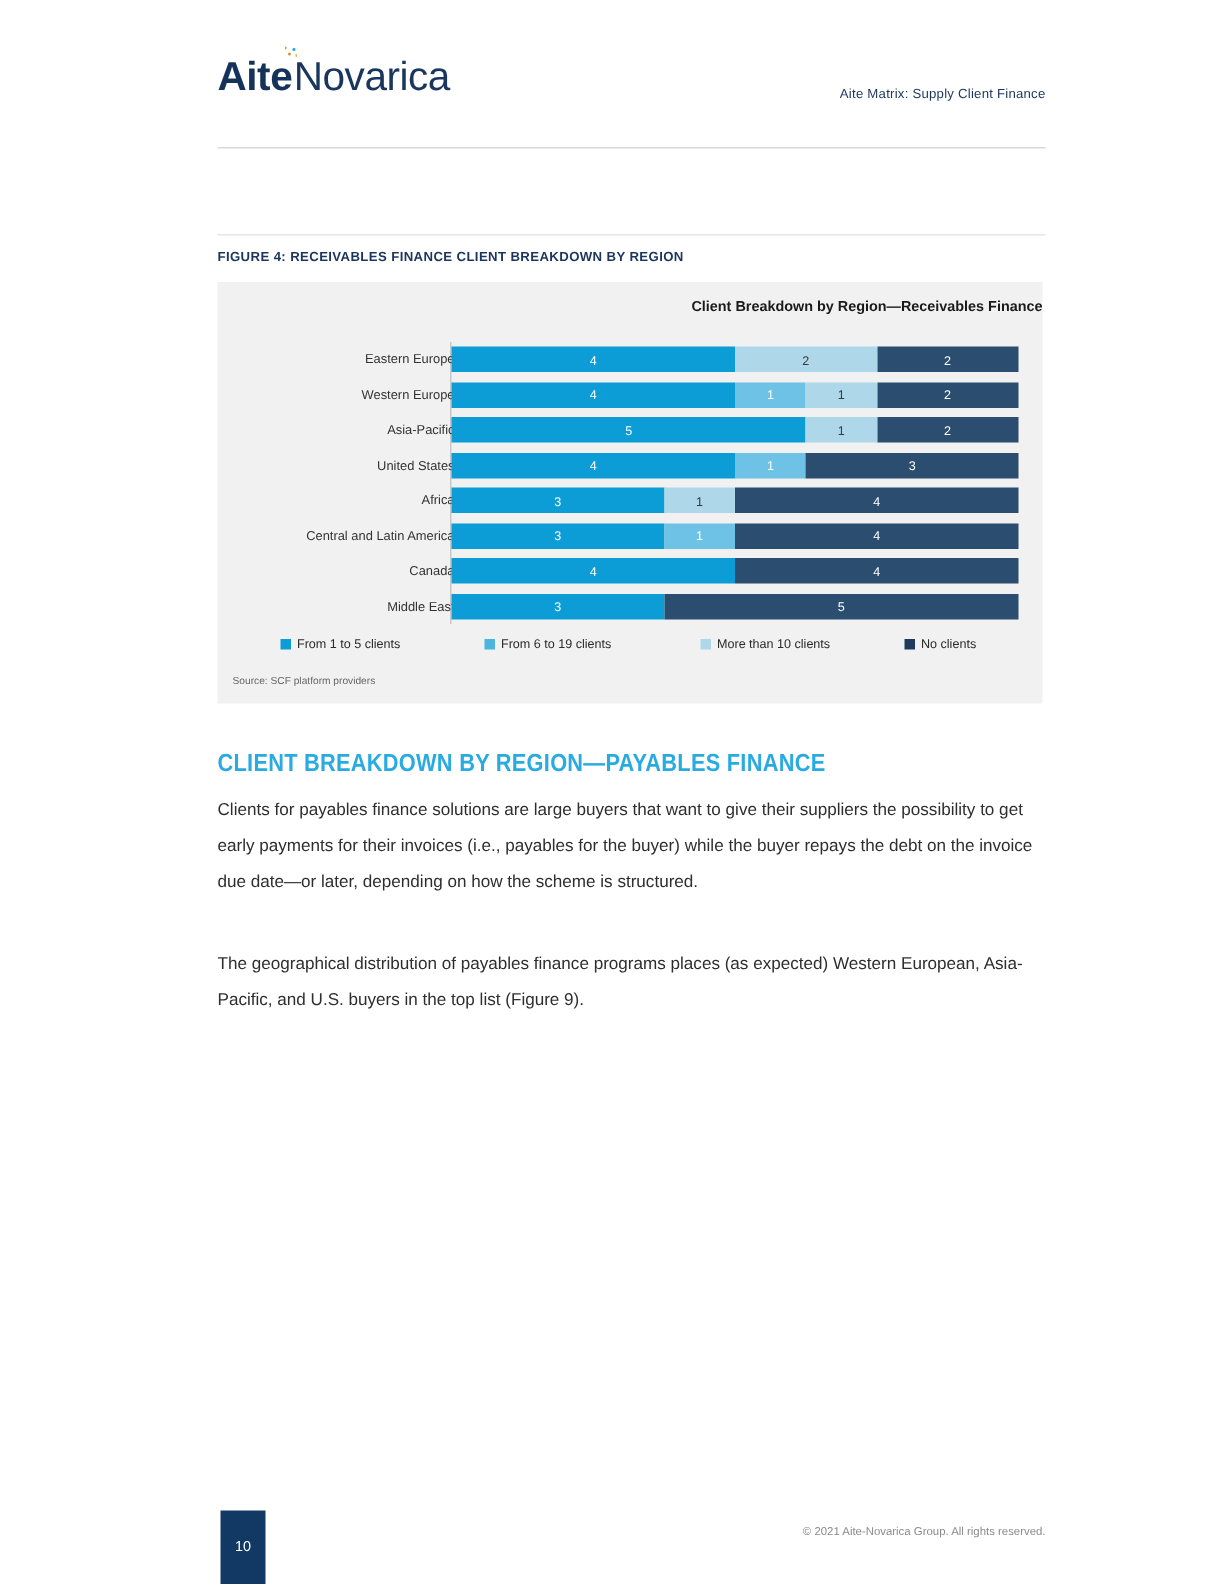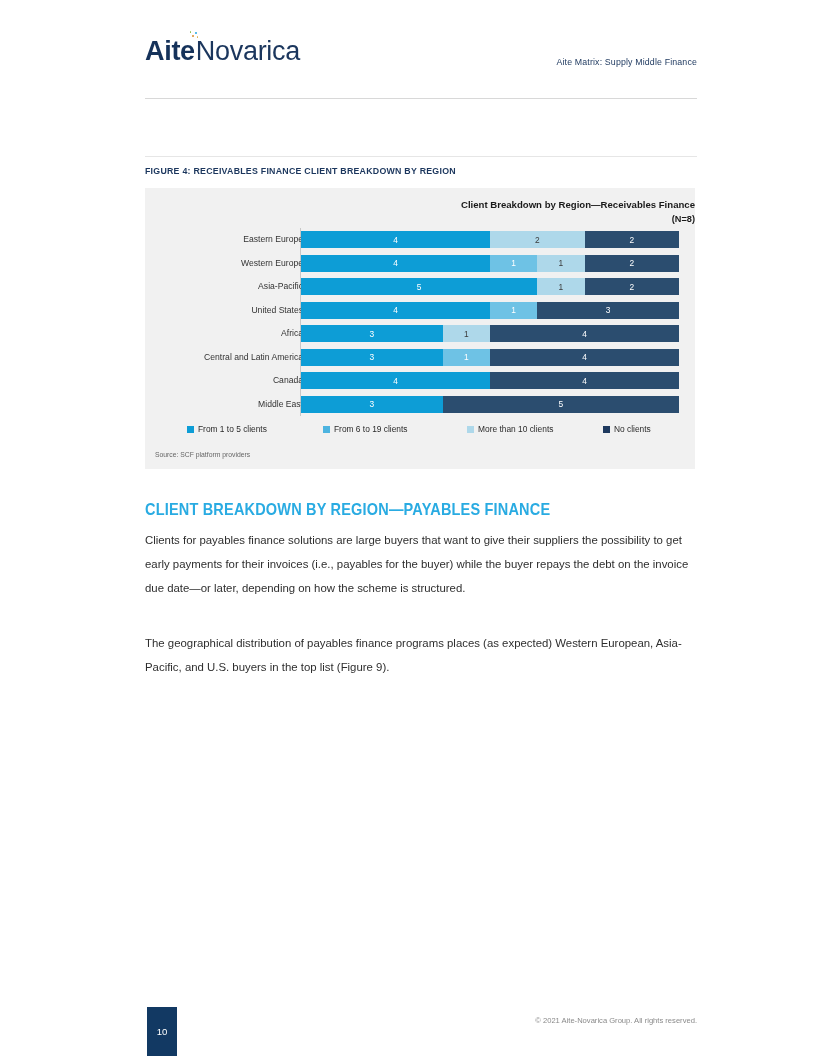--- a/index.html
+++ b/index.html
@@ -245,31 +245,30 @@
     white-space: nowrap;
   }
 </style>
 </head>
 <body>
 
 <div class="page-header">
   <div class="logo">
     <span class="aite">Aite</span><span class="dot-cluster"><i style="width:2.2px;height:2.2px;background:#d98f2b;left:-3px;top:-1px;"></i><i style="width:1.8px;height:1.8px;background:#29abe2;left:0px;top:-4px;"></i><i style="width:1.6px;height:1.6px;background:#8fbf4a;left:-5px;top:-5px;"></i><i style="width:1.5px;height:1.5px;background:#e0b34a;left:2px;top:0px;"></i></span><span class="novarica">Novarica</span>
   </div>
-  <div class="header-right">Aite Matrix: Supply Middle Finance</div>
+  <div class="header-right">Aite Matrix: Supply Client Finance</div>
 </div>
 <div class="header-rule"></div>
 
 <div class="fig-rule-top"></div>
 <div class="fig-caption">FIGURE 4: RECEIVABLES FINANCE CLIENT BREAKDOWN BY REGION</div>
 
 <div class="chart-panel">
   <div class="chart-title">
     <span>Client Breakdown by Region—Receivables Finance</span>
-    <span class="sub">(N=8)</span>
   </div>
 
   <div class="plot">
     <div class="axis-line"></div>
     <div id="bars-host">
         <div class="bar-row" style="top: 0px;">
           <div class="cat-label">Eastern Europe</div>
           <div class="bar-track">
             <div class="seg" title="From 1 to 5 clients" style="flex: 0 0 50%; background: rgb(13, 157, 214); color: rgb(255, 255, 255);">4</div>
             <div class="seg" title="More than 10 clients" style="flex: 0 0 25%; background: rgb(174, 216, 234); color: rgb(58, 58, 58);">2</div>

